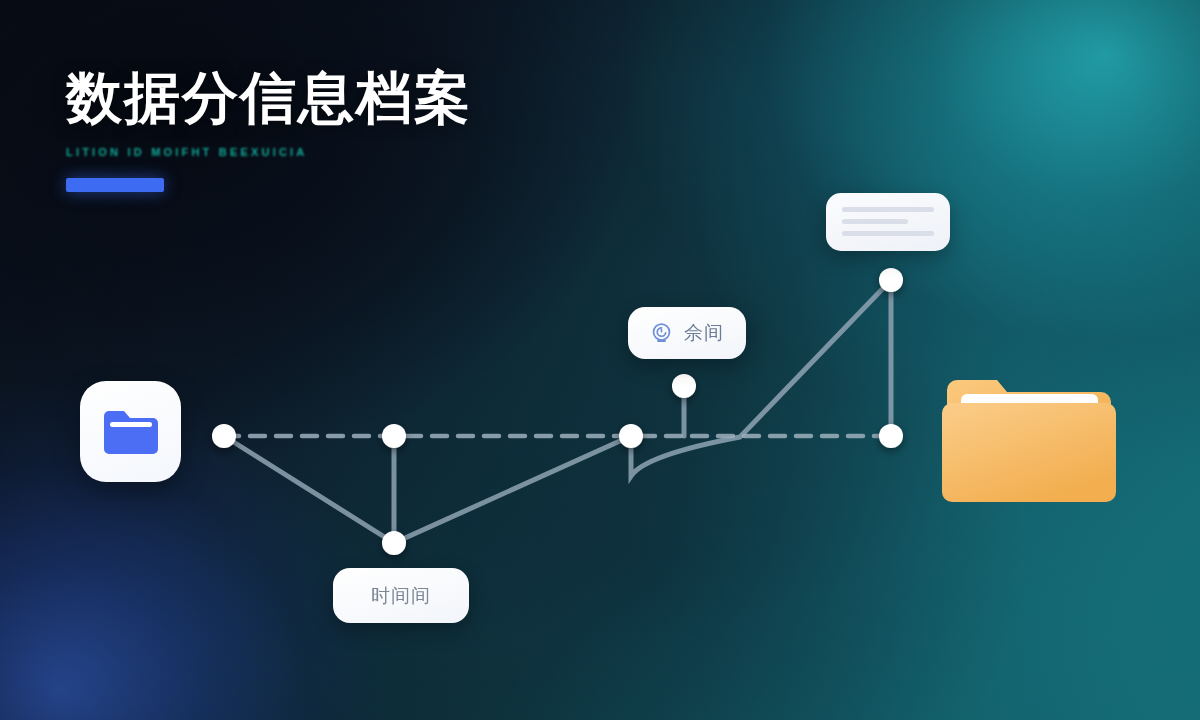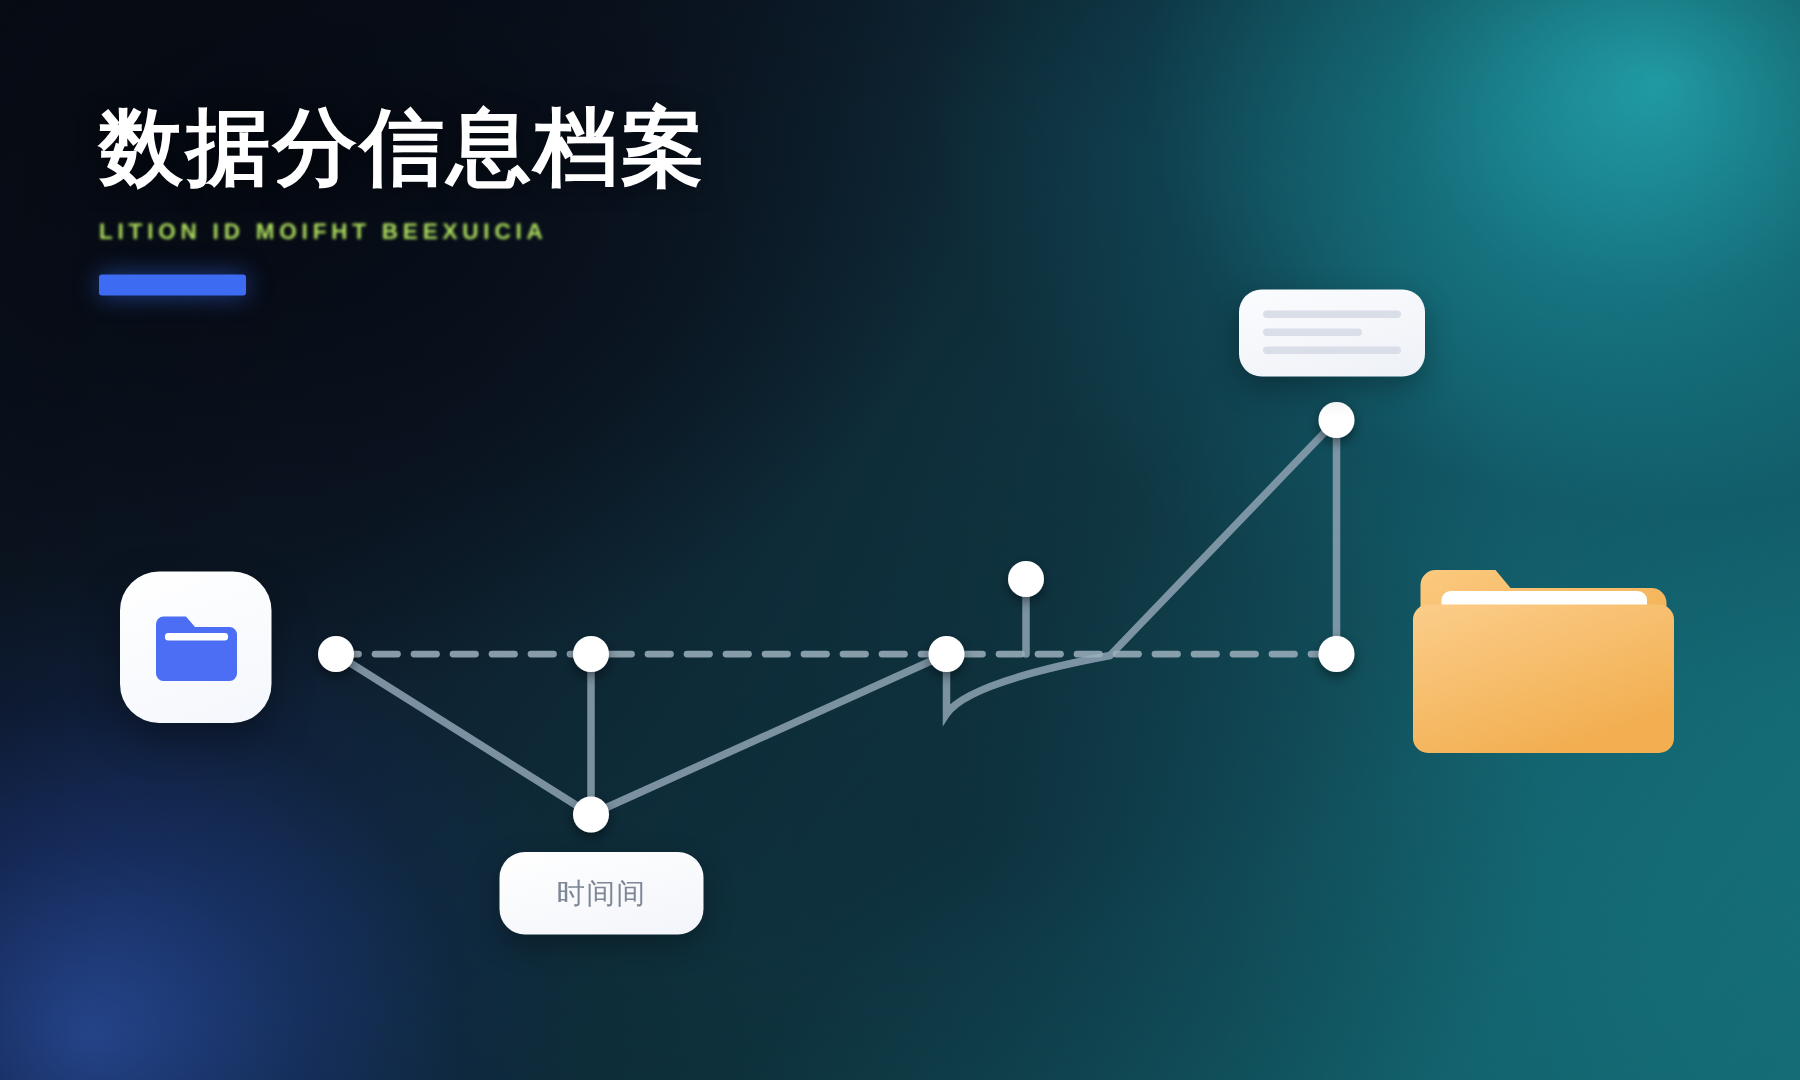--- a/index.html
+++ b/index.html
@@ -55,23 +55,23 @@
     font-weight:bold;
     color:#ffffff;
     letter-spacing:2px;
     line-height:1.12;
     text-shadow:0 2px 14px rgba(0,0,0,0.55);
     white-space:nowrap;
   }
 
   .subtitle {
     margin-top:16px;
-    font-size:15px;
+    font-size:11px;
     letter-spacing:3.2px;
-    color:#bef264;
+    color:#14b8a6;
     font-weight:600;
     white-space:nowrap;
     filter:blur(0.9px);
     opacity:0.92;
   }
 
   .accent-bar {
     margin-top:20px;
     width:98px; height:14px;
     border-radius:2px;
@@ -197,20 +197,29 @@
       <rect x="20" y="26" width="137" height="76" rx="6" fill="#ffffff"></rect>
       <path d="M1 45a10 10 0 0 1 10-10h154a10 10 0 0 1 10 10v79a10 10 0 0 1-10 10H11a10 10 0 0 1-10-10z" fill="url(#og2)"></path>
     </svg>
   </div>
 
   <div class="pill" id="pill-time">
     <span class="pill-text">时间间</span>
   </div>
 
 
+  <div class="pill" id="pill-remain">
+    <svg width="24" height="24" viewBox="0 0 24 24">
+      <circle cx="12" cy="11" r="8.3" fill="none" stroke="#6f8fd8" stroke-width="1.8"></circle>
+      <path d="M12 6.6a4.4 4.4 0 1 0 4.3 5.2" fill="none" stroke="#6f8fd8" stroke-width="1.8" stroke-linecap="round"></path>
+      <rect x="11.1" y="7.4" width="1.7" height="4.2" rx="0.85" fill="#6f8fd8"></rect>
+      <rect x="7.4" y="19.4" width="9.2" height="1.9" rx="0.95" fill="#6f8fd8"></rect>
+    </svg>
+    <span class="pill-text blue">佘间</span>
+  </div>
 
   <div class="card-lines">
     <div class="ln w1" style="width: 100%;"></div>
     <div class="ln w2" style="width: 72%;"></div>
     <div class="ln w3" style="width: 100%;"></div>
   </div>
 
 </div>
 
 </body></html>

